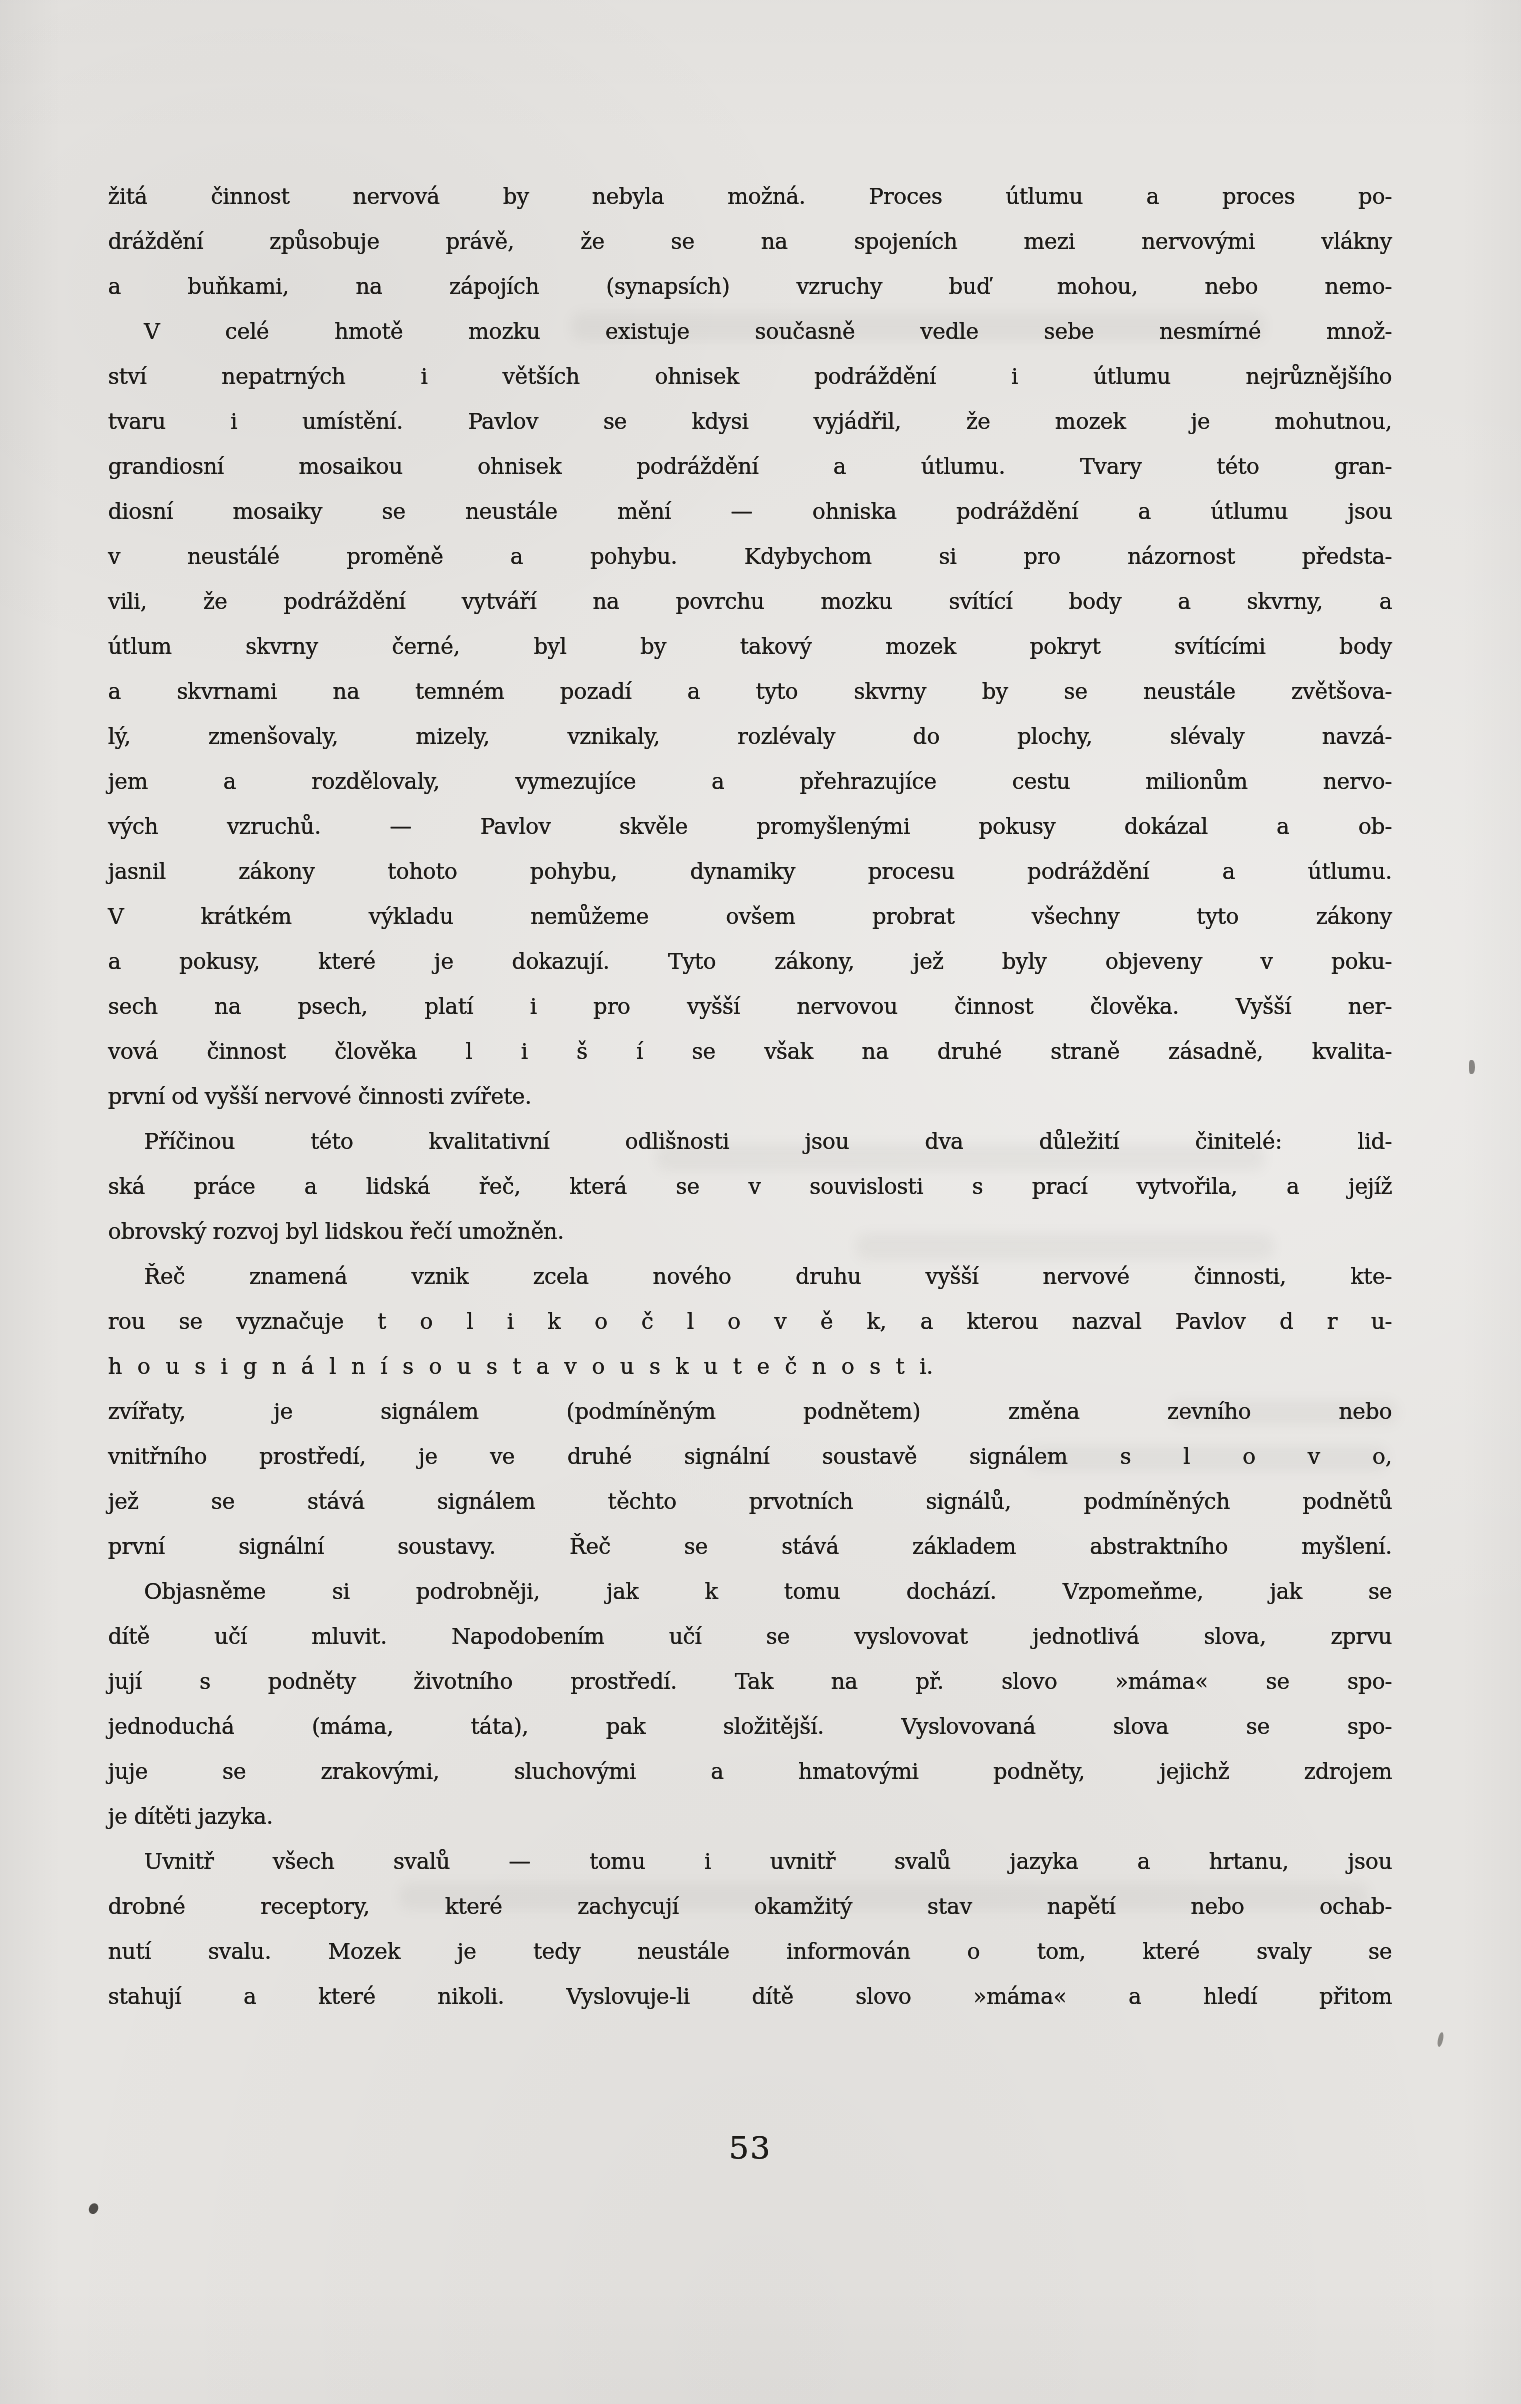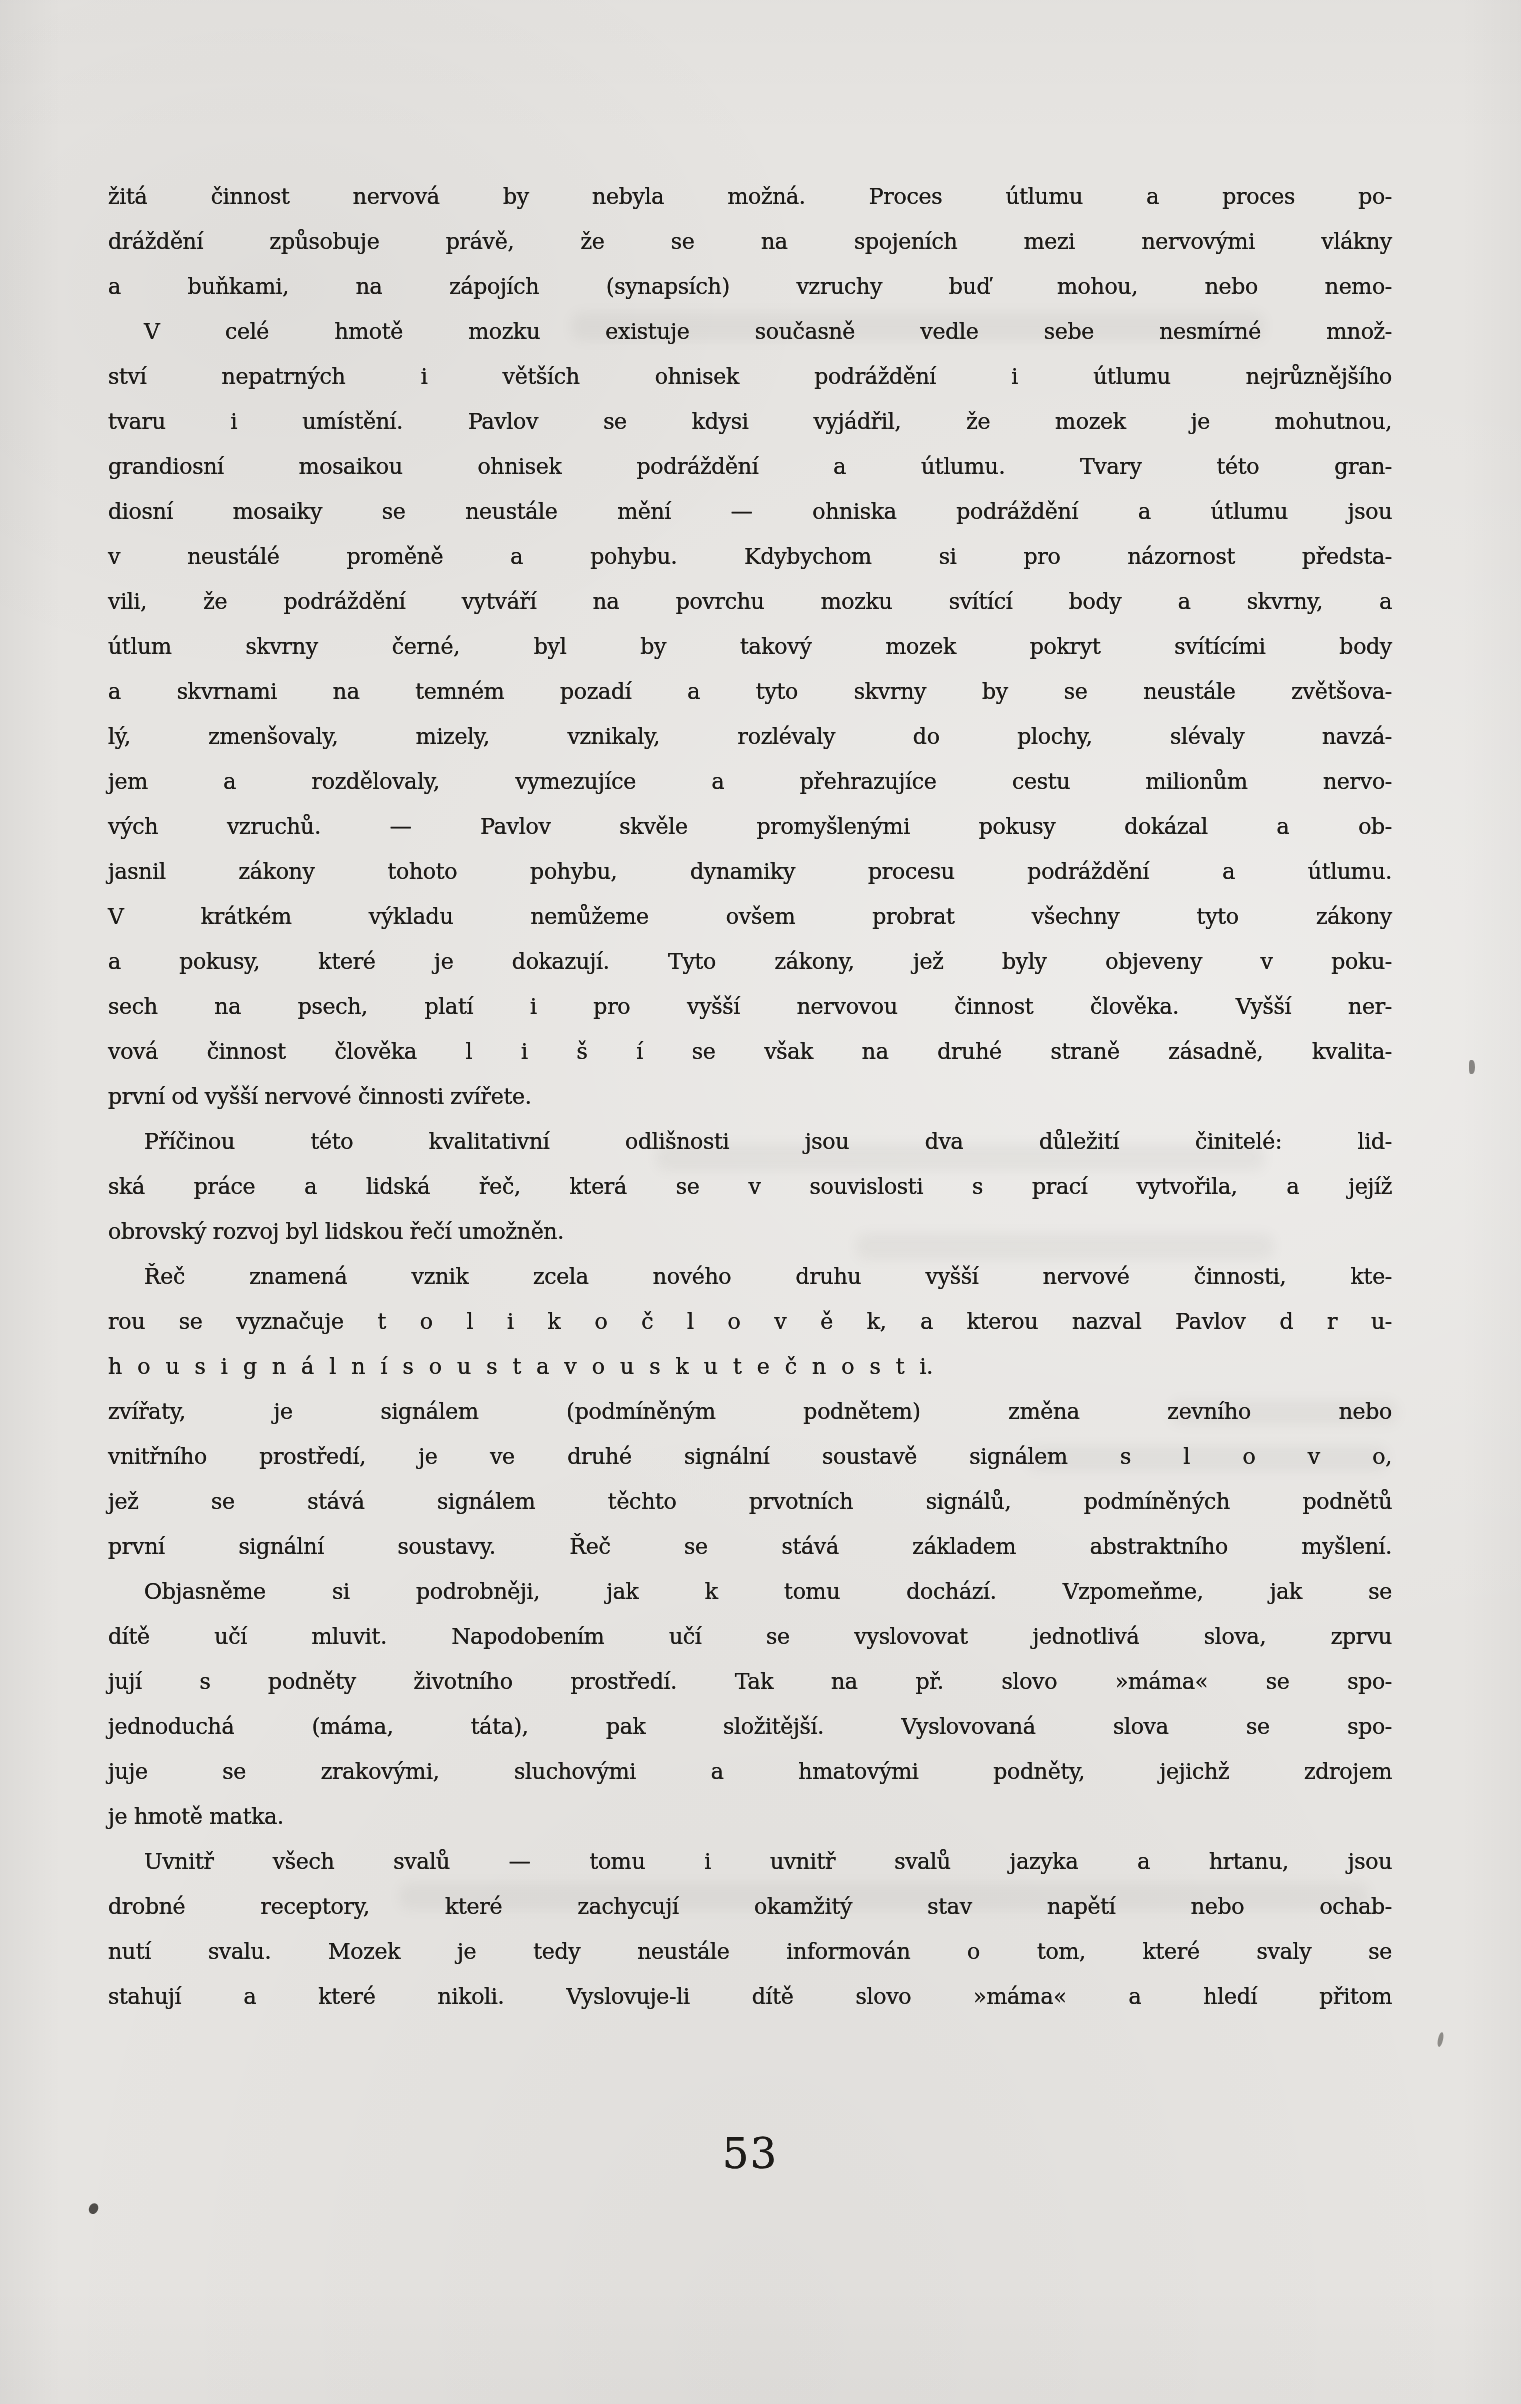--- a/index.html
+++ b/index.html
@@ -40,21 +40,21 @@
   }
   .line.par-end { text-align-last: left; }
   .line.indent { text-indent: 36px; }
   .line.spread { word-spacing: 8.6px; }
   .page-number {
     position: absolute;
     left: 108px;
     top: 2129px;
     width: 1284px;
     text-align: center;
-    font-size: 42px;
+    font-size: 32px;
     letter-spacing: 1px;
     text-shadow: 0 0 0.6px currentColor;
   }
   
   .bleed {
     position: absolute;
     background: #6f6e69;
     opacity: 0.065;
     filter: blur(5.7px);
     border-radius: 11.4px;
@@ -137,21 +137,21 @@
       <div class="line">jež se stává signálem těchto prvotních signálů, podmíněných podnětů</div>
       <div class="line">první signální soustavy. Řeč se stává základem abstraktního myšlení.</div>
     </div>
 
     <div class="paragraph">
       <div class="line indent">Objasněme si podrobněji, jak k tomu dochází. Vzpomeňme, jak se</div>
       <div class="line">dítě učí mluvit. Napodobením učí se vyslovovat jednotlivá slova, zprvu</div>
       <div class="line">jují s podněty životního prostředí. Tak na př. slovo »máma« se spo-</div>
       <div class="line">jednoduchá (máma, táta), pak složitější. Vyslovovaná slova se spo-</div>
       <div class="line">juje se zrakovými, sluchovými a hmatovými podněty, jejichž zdrojem</div>
-      <div class="line par-end">je hmotě matka.</div>
+      <div class="line par-end">je dítěti jazyka.</div>
     </div>
 
     <div class="paragraph">
       <div class="line indent">Uvnitř všech svalů — tomu i uvnitř svalů jazyka a hrtanu, jsou</div>
       <div class="line">drobné receptory, které zachycují okamžitý stav napětí nebo ochab-</div>
       <div class="line">nutí svalu. Mozek je tedy neustále informován o tom, které svaly se</div>
       <div class="line">stahují a které nikoli. Vyslovuje-li dítě slovo »máma« a hledí přitom</div>
     </div>
 
   </main>

